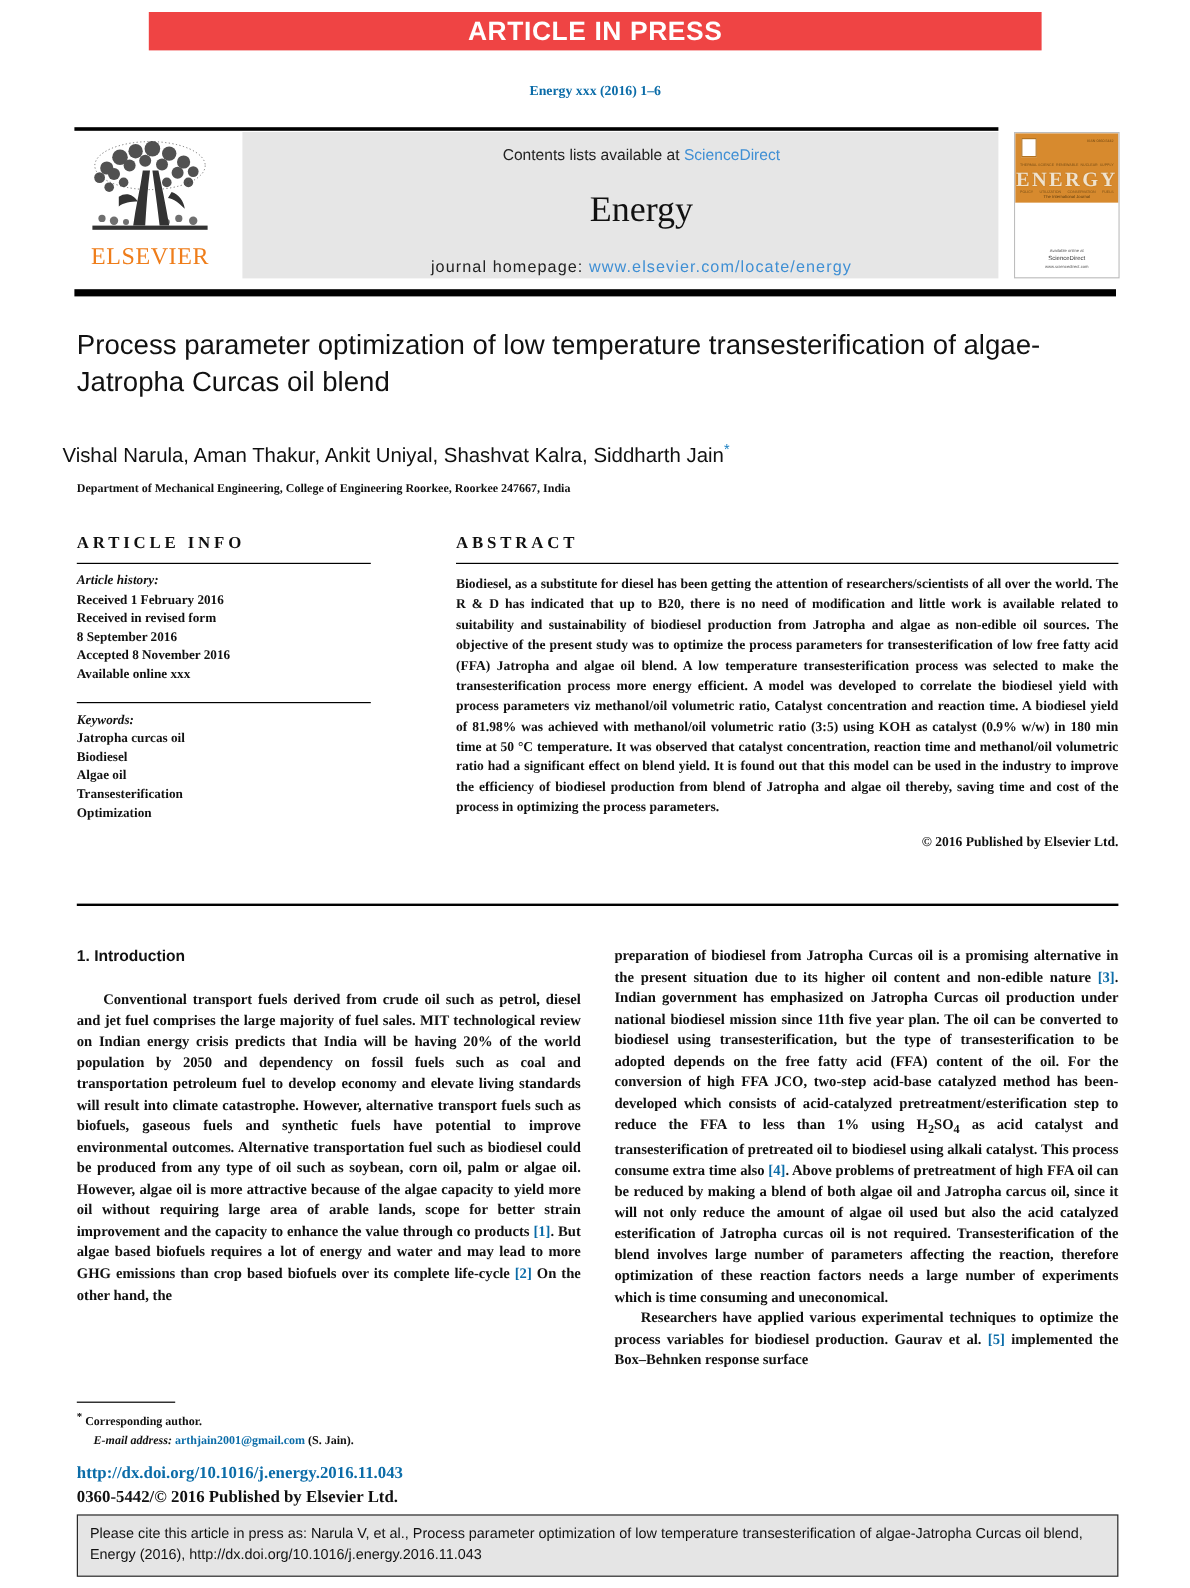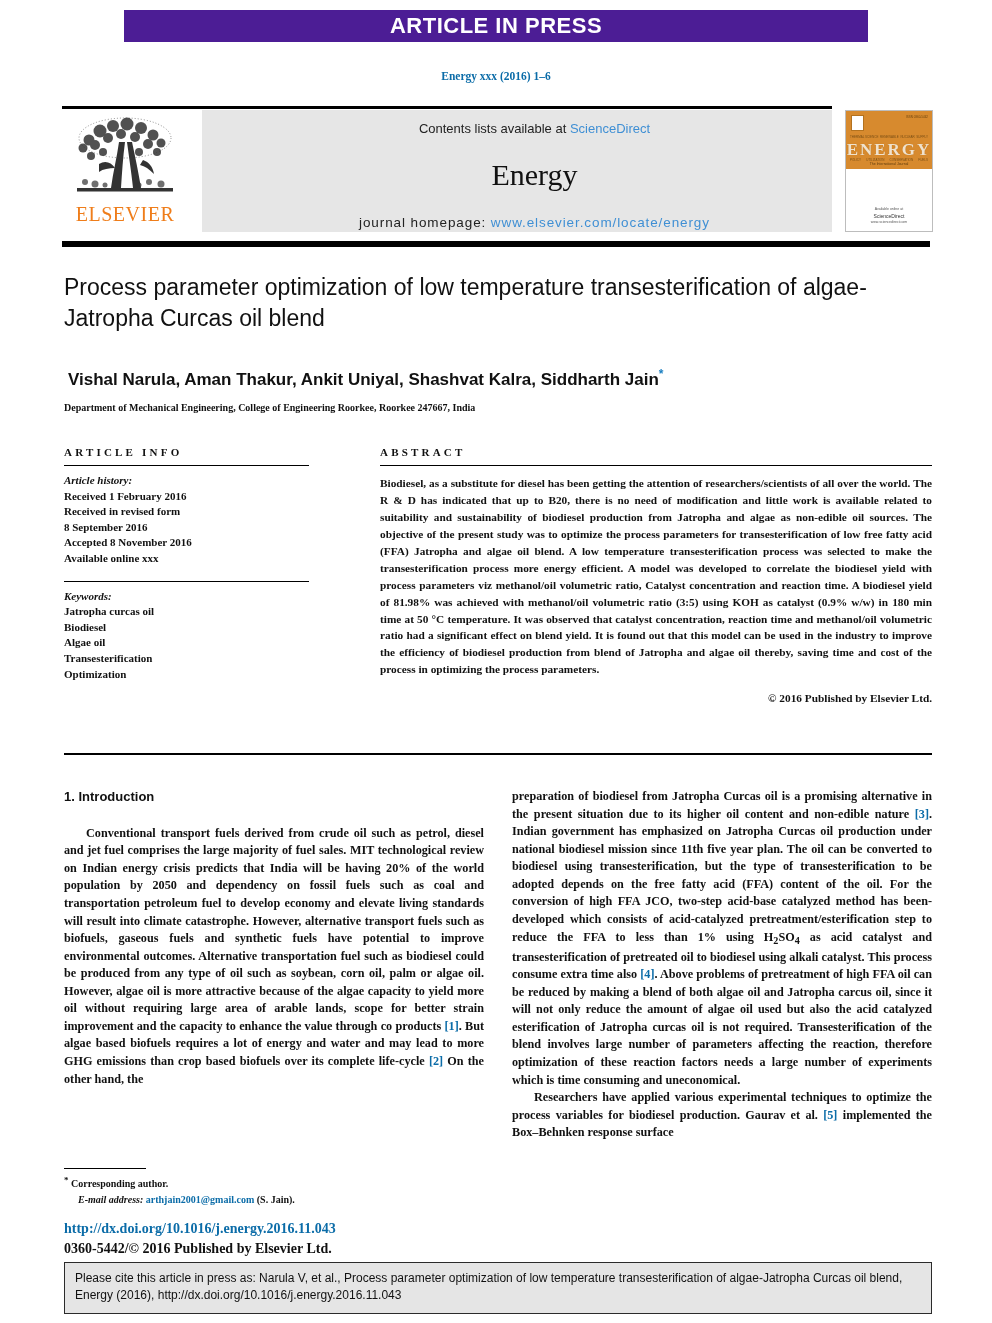--- a/index.html
+++ b/index.html
@@ -13,21 +13,21 @@
     font-family: "Liberation Serif", serif;
     color: #000;
     overflow: hidden;
   }
 
   
   .aip-banner {
     position: absolute;
     left: 124px; top: 10px;
     width: 744px; height: 32px;
-    background: #4c1d95;
+    background: #ef4444;
     display: flex; align-items: center; justify-content: center;
   }
   .aip-banner .txt {
     font-family: "Liberation Sans", sans-serif;
     font-weight: bold;
     font-size: 22px;
     letter-spacing: 0.5px;
     color: #ffffff;
   }
 
@@ -150,43 +150,42 @@
   
   .title {
     position: absolute; left: 64px; top: 272px; width: 868px;
     font-family: "Liberation Sans", sans-serif;
     font-size: 23px;
     line-height: 1.36;
     color: #111;
     font-weight: 400;
   }
   .authors {
-    position: absolute; left: 68px; top: 367px; width: 868px;
+    position: absolute; left: 52px; top: 367px; width: 868px;
     font-family: "Liberation Sans", sans-serif;
     font-size: 17px;
     color: #111;
-    font-weight: bold;
   }
   .authors sup { color: #1a7fc1; font-size: 12px; }
   .affiliation {
     position: absolute; left: 64px; top: 402px; width: 868px;
     font-family: "Liberation Serif", serif;
     font-weight: bold;
     font-size: 10px;
     color: #111;
   }
 
   
   .col-info { position: absolute; left: 64px; top: 446px; width: 245px; }
   .col-abs  { position: absolute; left: 380px; top: 446px; width: 552px; }
 
   .sec-head {
     font-family: "Liberation Serif", serif;
     font-weight: bold;
-    font-size: 11px;
+    font-size: 14px;
     letter-spacing: 3.2px;
     color: #111;
   }
   .rule-thin {
     border-top: 1.6px solid #000;
     margin-top: 7px;
   }
   .info-block {
     font-family: "Liberation Serif", serif;
     font-weight: bold;

